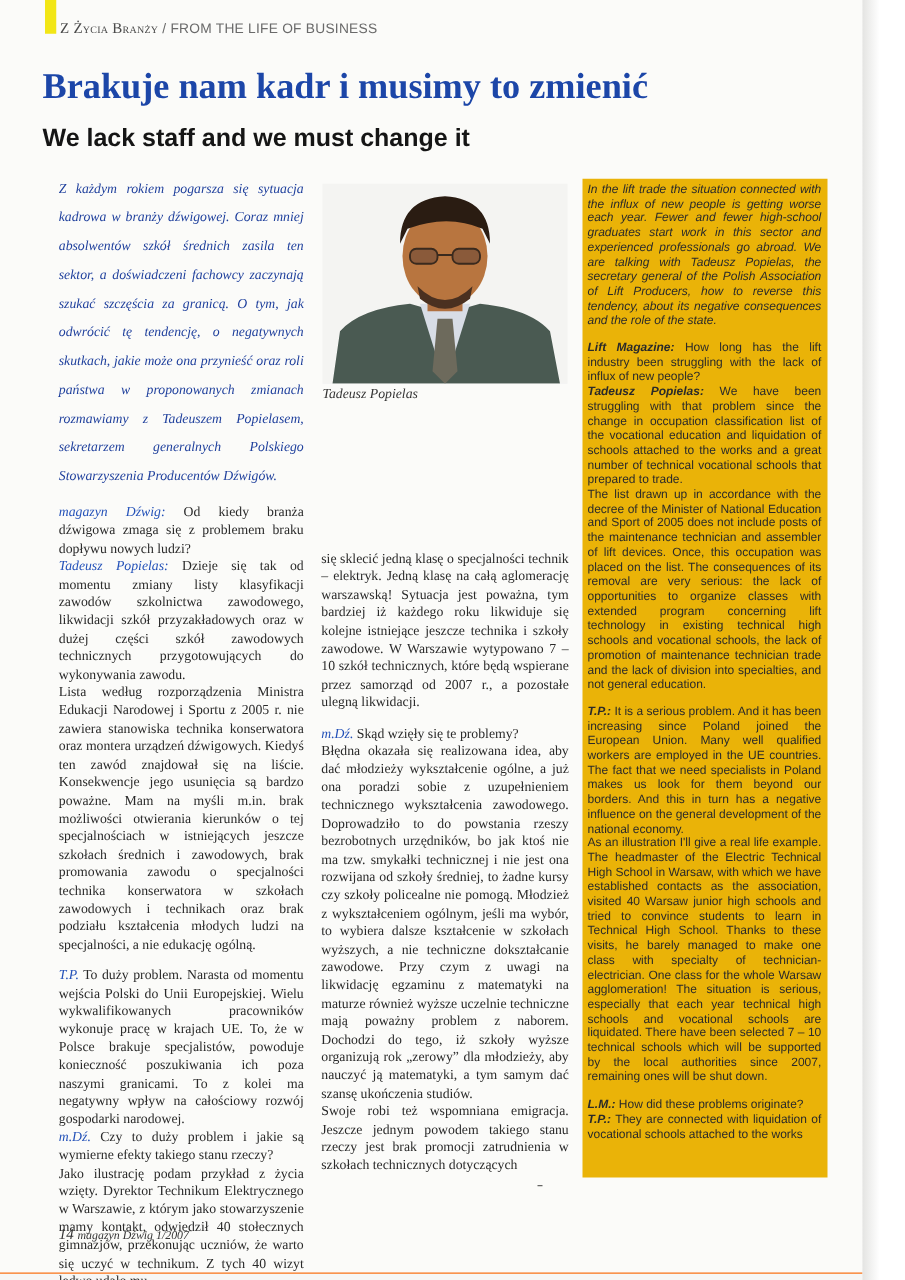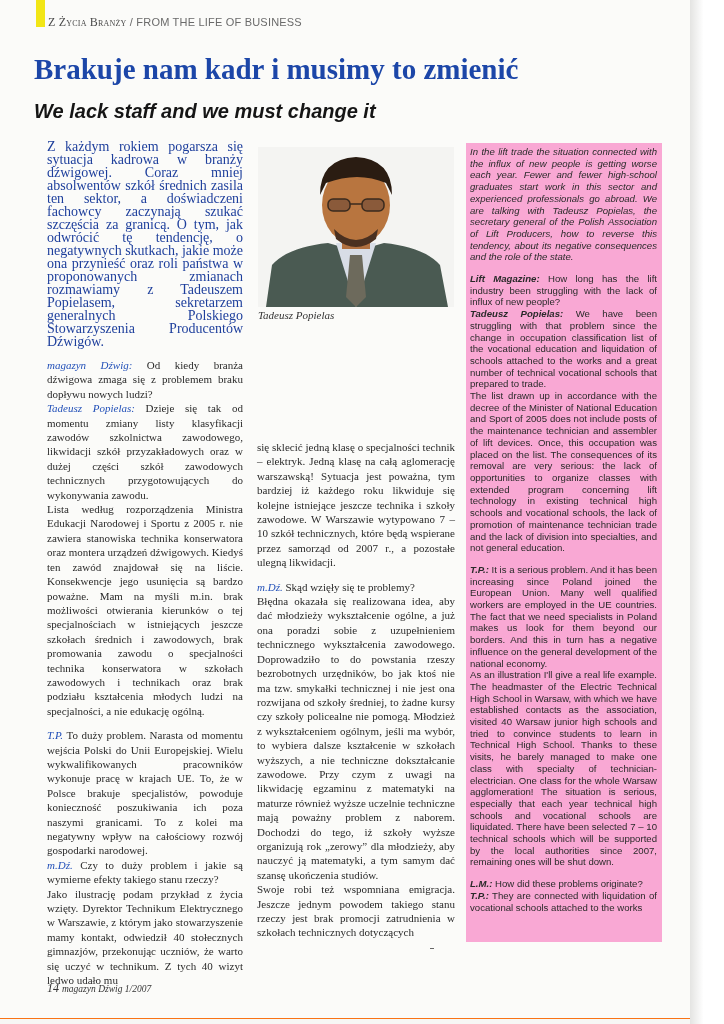--- a/index.html
+++ b/index.html
@@ -23,45 +23,45 @@
     position: absolute; left: 48px; top: 15px; font-size: 11px; color: #555; letter-spacing: 0.2px; white-space: nowrap;
   }
   .section-label .pl { font-family: "Liberation Serif", serif; font-variant: small-caps; color: #4a4a4a; font-size: 12px; }
   .section-label .en { font-family: "Liberation Sans", sans-serif; color: #6a6a6a; font-size: 11px; }
   .title-pl {
     position: absolute; left: 34px; top: 53px; margin: 0;
     font-family: "Liberation Serif", serif; font-weight: bold; font-size: 29px; color: #1c46a8; white-space: nowrap;
   }
   .title-en {
     position: absolute; left: 34px; top: 100px; margin: 0;
-    font-family: "Liberation Sans", sans-serif; font-weight: bold; font-style: italic; font-size: 20px; color: #151515; white-space: nowrap;
+    font-family: "Liberation Sans", sans-serif; font-weight: bold; font-size: 20px; color: #151515; white-space: nowrap;
   }
   .ghost {
     position: absolute; left: 395px; top: 58px; width: 290px; height: 90px;
     color: rgba(120,120,120,0.12); font-size: 10px; line-height: 14px; overflow: hidden;
   }
   .col { position: absolute; font-size: 11px; line-height: 14.4px; text-align: justify; }
   .col p { margin: 0; }
   .col-left { left: 47px; top: 140px; width: 196px; }
   .col-mid { left: 257px; top: 440px; width: 198px; }
   .lead {
-    color: #1e3f9c; font-size: 14px; line-height: 13px; margin-bottom: 10px !important;
+    color: #1e3f9c; font-style: italic; font-size: 11px; line-height: 23px; margin-bottom: 10px !important;
   }
   .q-label { color: #2250b8; font-style: italic; }
   .spacer { height: 10px; }
   .photo {
     position: absolute; left: 258px; top: 147px; width: 196px; height: 160px; overflow: hidden;
     background: #f4f4f2;
   }
   .caption {
     position: absolute; left: 258px; top: 309px; font-style: italic; font-size: 11px; color: #333;
   }
   .sidebar {
     position: absolute; left: 466px; top: 143px; width: 196px; height: 799px;
-    background: #f9a8d4; padding: 3px 5px 0 4px; box-sizing: border-box;
+    background: #eab308; padding: 3px 5px 0 4px; box-sizing: border-box;
     font-family: "Liberation Sans", sans-serif; font-size: 9.6px; line-height: 11.7px; color: #2a2a2a; text-align: justify;
   }
   .sidebar p { margin: 0; }
   .sidebar .intro { font-style: italic; margin-bottom: 10px; }
   .sidebar .lbl { font-weight: bold; font-style: italic; }
   .sidebar .gap { height: 10px; }
   .footer {
     position: absolute; left: 47px; top: 978px; font-style: italic; color: #333; white-space: nowrap;
   }
   .footer .num { font-size: 12px; }

